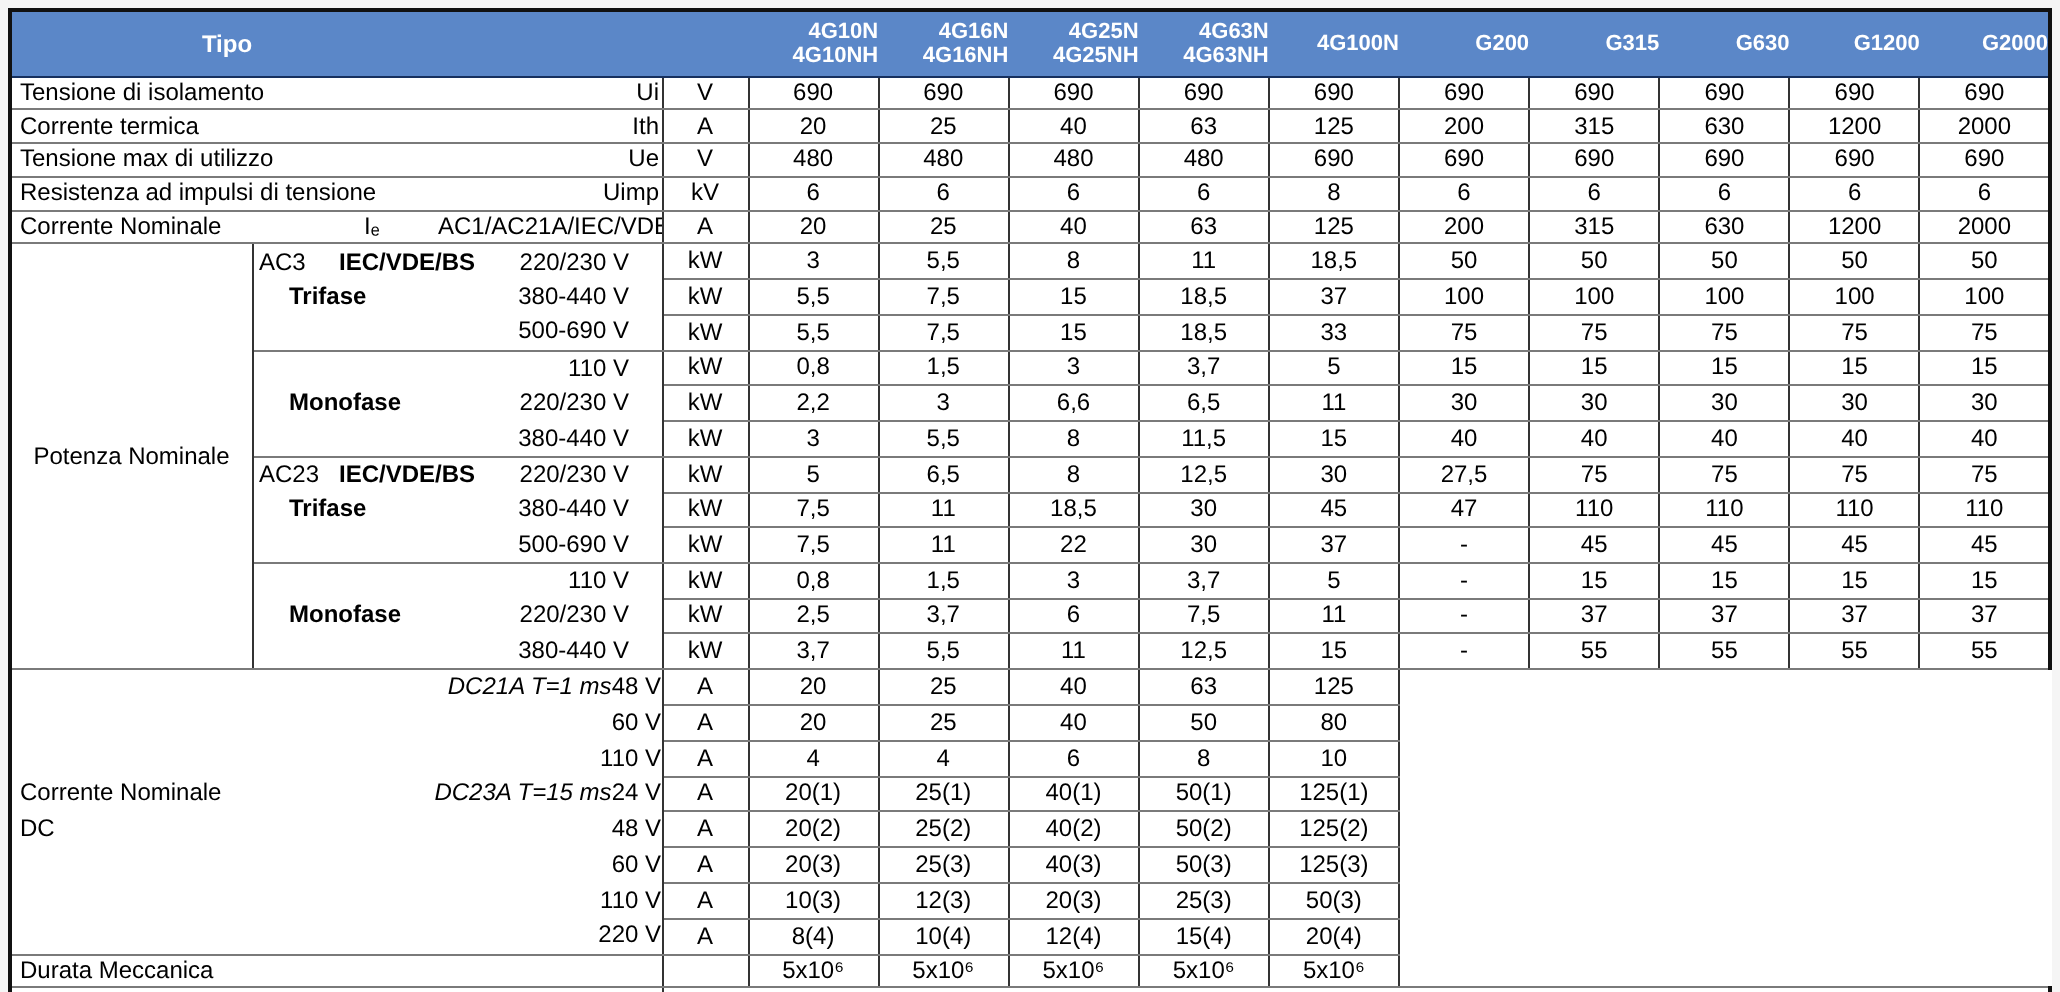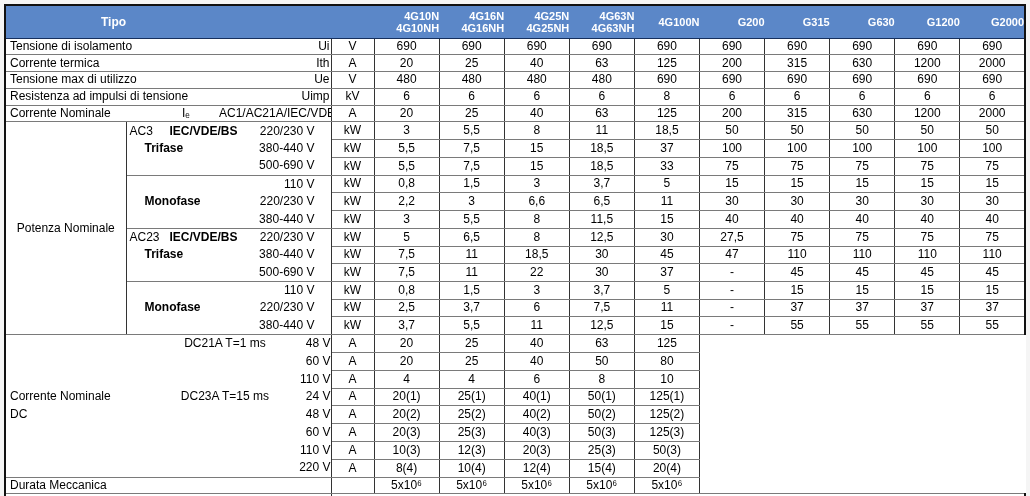--- a/index.html
+++ b/index.html
@@ -38,21 +38,21 @@
   .gline{display:flex;align-items:center;height:17.4px;}
   .ga{width:40px;padding-left:3px;flex:none;}
   .gb{flex:1;text-align:left;font-weight:bold;}
   .gn{padding-left:18px;font-weight:bold;}
   .gsp{flex:1;}
   .gv{margin-left:auto;padding-right:16px;white-space:nowrap;}
   
   .dcbox{padding:0;vertical-align:top;}
   .dline{display:flex;align-items:center;height:17.7px;}
   .dl{width:134px;padding-left:4px;flex:none;}
-  .dm{flex:1;text-align:center;}
+  .dm{flex:1;text-align:right;font-style:italic;}
   .dv{margin-left:auto;white-space:nowrap;}
   
   .void{border:none;background:#fff;}
   .tval{text-align:center;}
 </style>
 </head>
 <body>
 
 <div class="page">
 <table>

